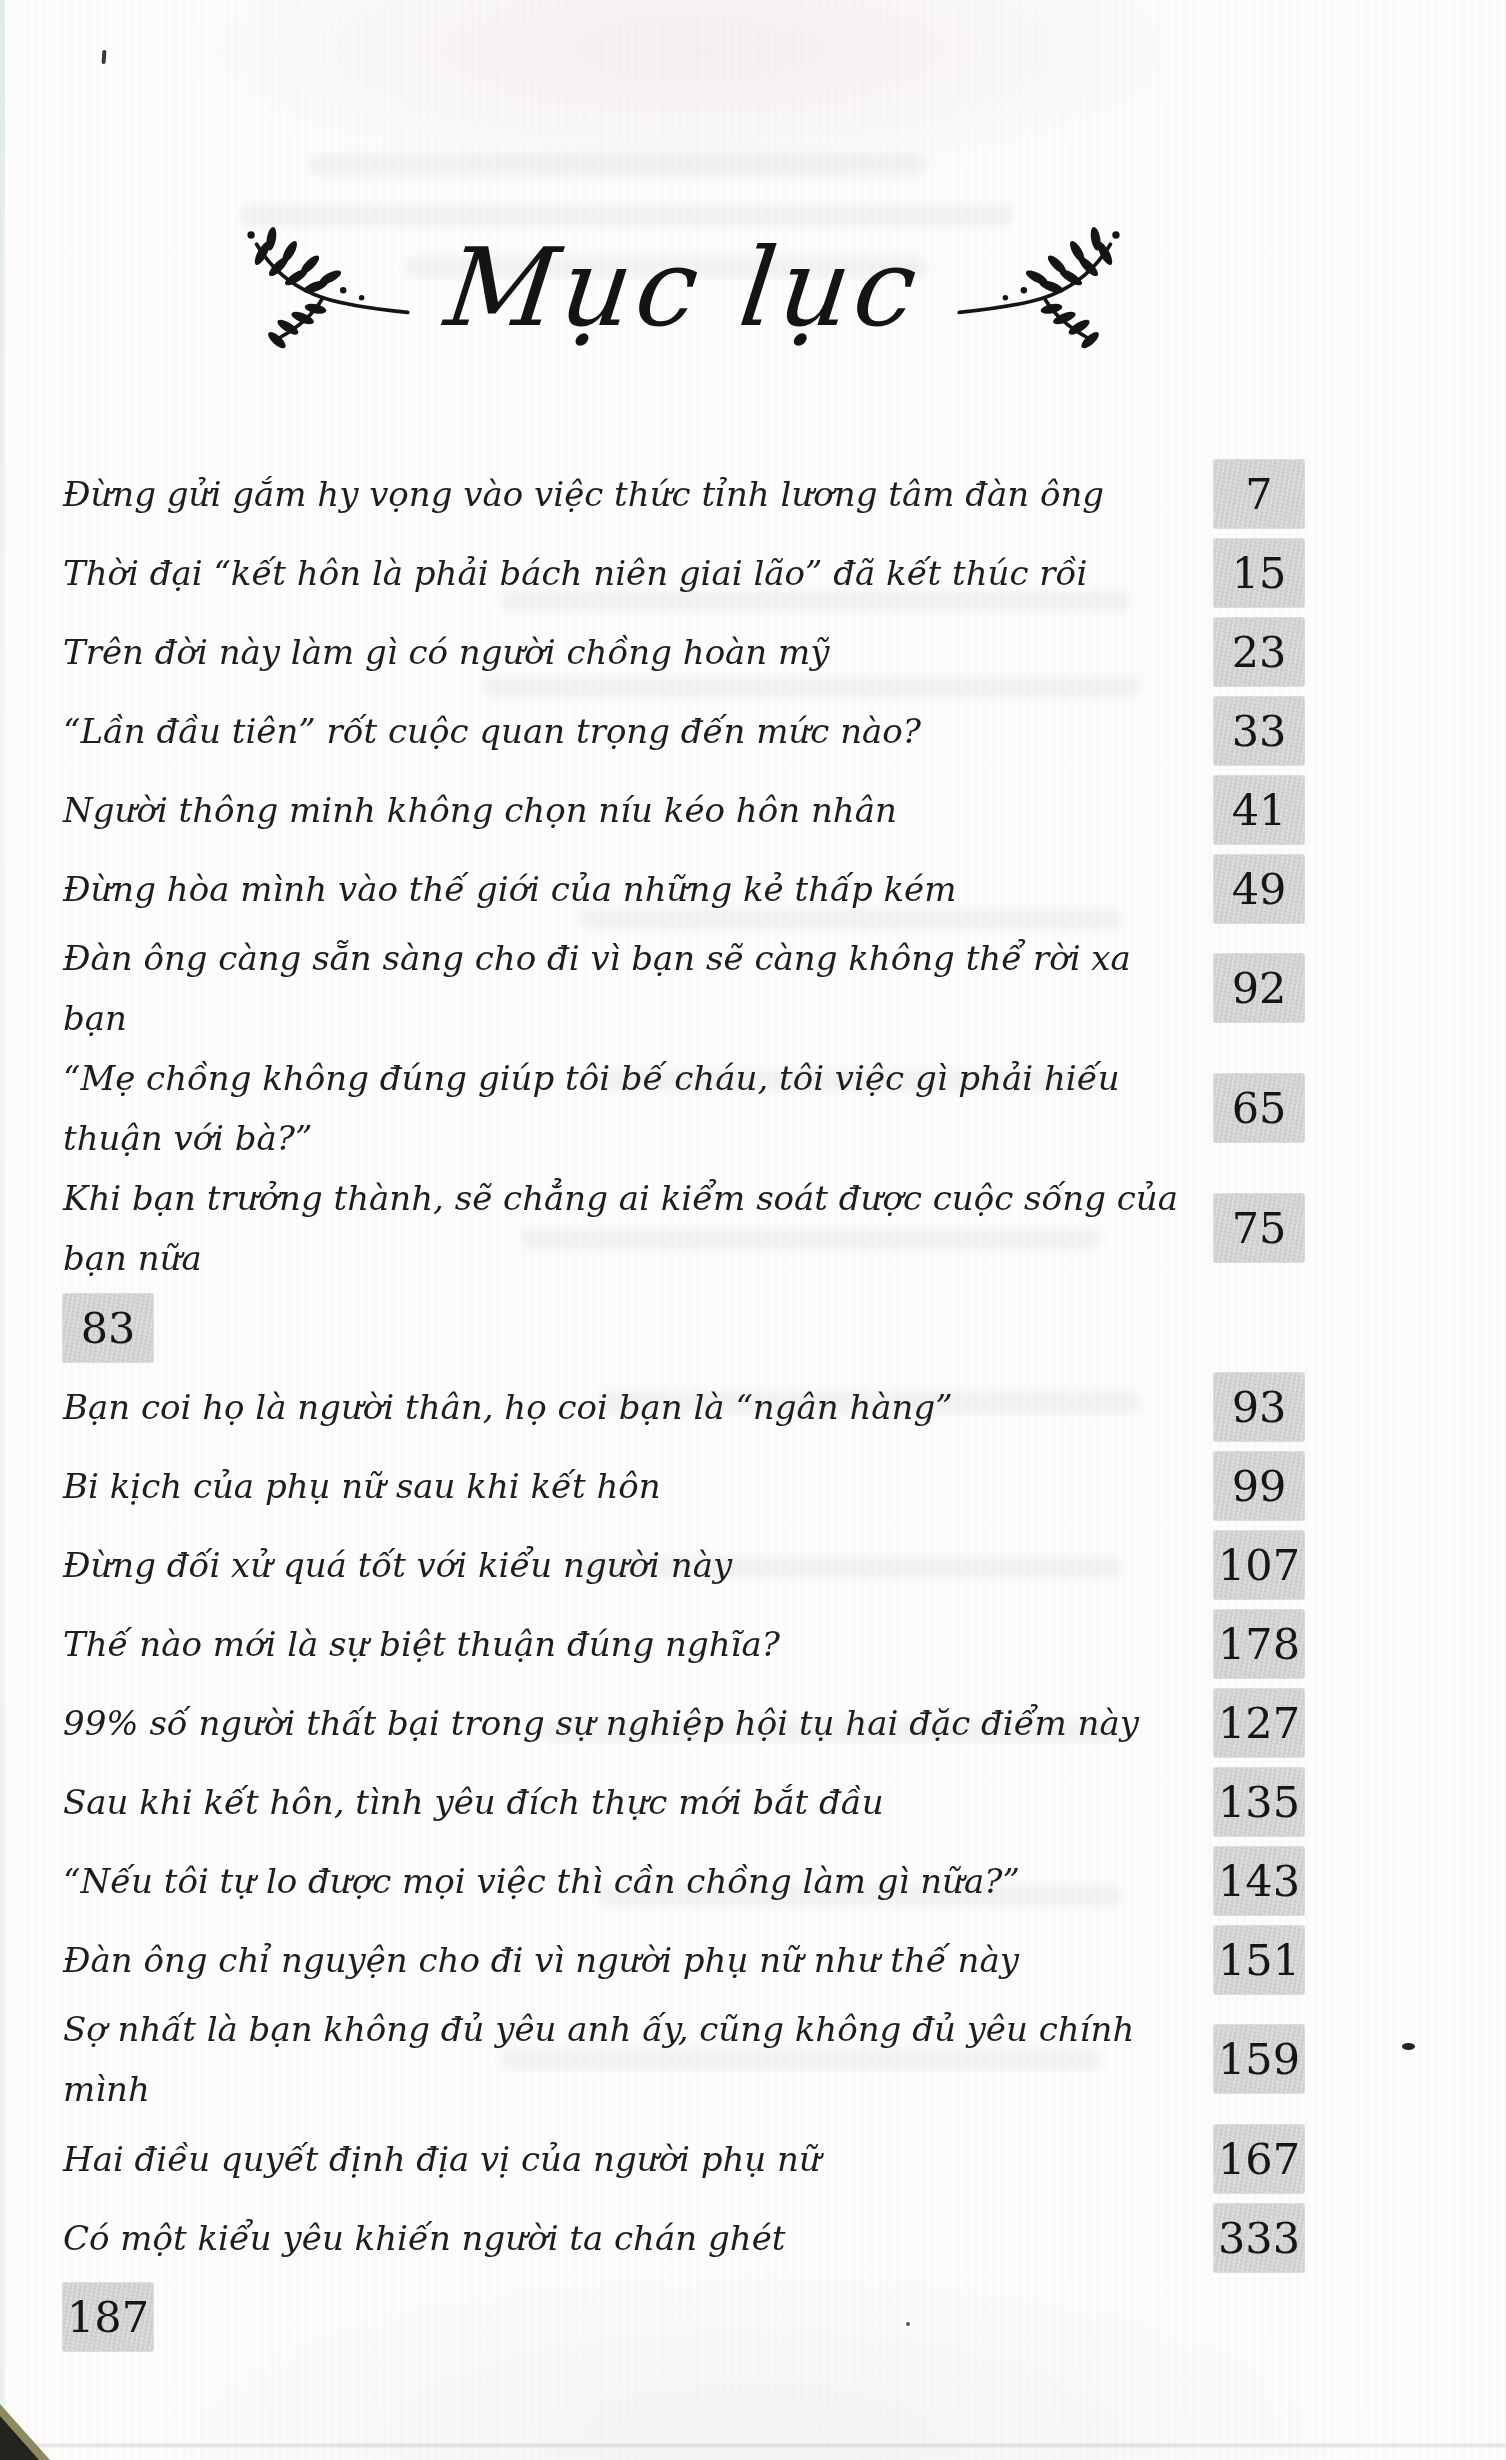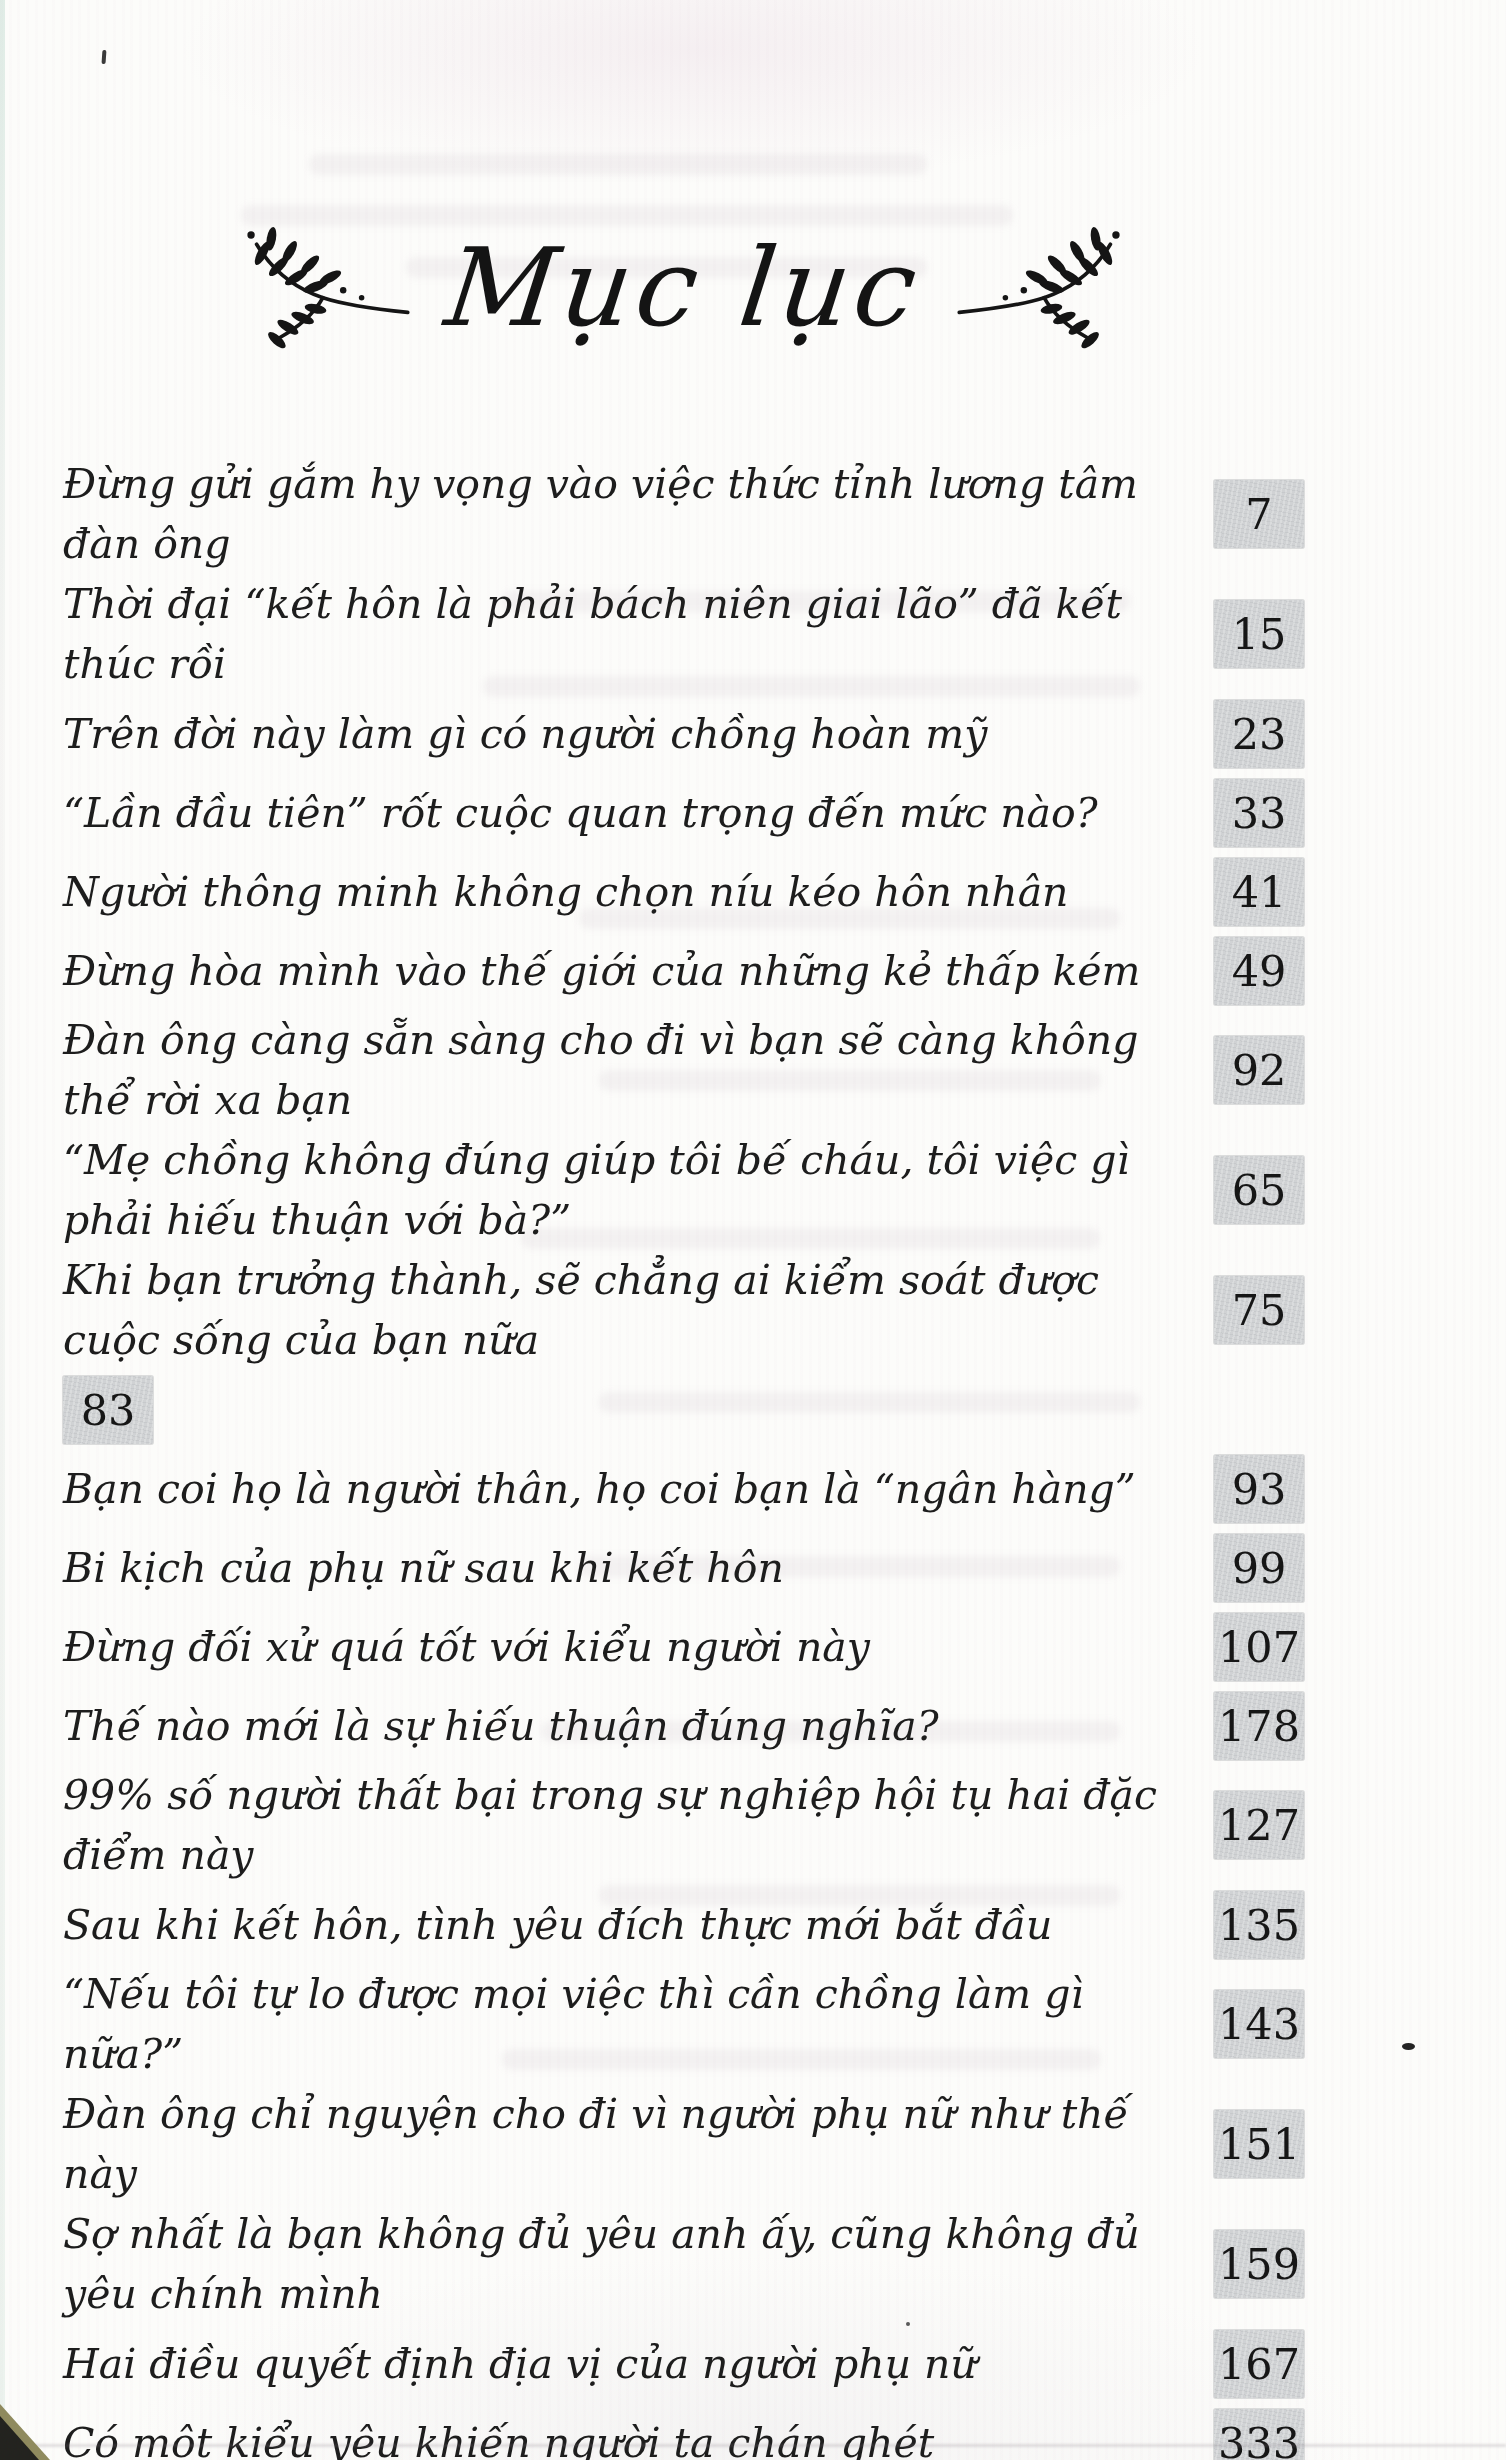--- a/index.html
+++ b/index.html
@@ -42,21 +42,21 @@
   .toc-list{
     position:absolute;left:63px;top:454px;width:1241px;
   }
   .row{
     display:flex;align-items:center;justify-content:space-between;
     min-height:79px;
   }
   .etitle{
     flex:1 1 auto;
     font-style:italic;
-    font-size:41px;
+    font-size:34px;
     line-height:60px;
     color:var(--ink);
     padding-right:27px;
   }
   .ebox{
     flex:0 0 auto;
     width:90px;height:68px;
     display:flex;align-items:center;justify-content:center;
     background:
       repeating-linear-gradient(100deg, rgba(255,255,255,0.22) 0 1.9px, rgba(255,255,255,0) 1.9px 4.8px),
@@ -237,21 +237,21 @@
       <div class="etitle">Bi kịch của phụ nữ sau khi kết hôn</div>
       <div class="ebox">99</div>
     </div>
 
     <div class="row">
       <div class="etitle">Đừng đối xử quá tốt với kiểu người này</div>
       <div class="ebox">107</div>
     </div>
 
     <div class="row">
-      <div class="etitle">Thế nào mới là sự hiếu thuận đúng nghĩa?</div>
+      <div class="etitle">Thế nào mới là sự biệt thuận đúng nghĩa?</div>
       <div class="ebox">178</div>
     </div>
 
     <div class="row">
       <div class="etitle">99% số người thất bại trong sự nghiệp hội tụ hai đặc điểm này</div>
       <div class="ebox">127</div>
     </div>
 
     <div class="row">
       <div class="etitle">Sau khi kết hôn, tình yêu đích thực mới bắt đầu</div>

